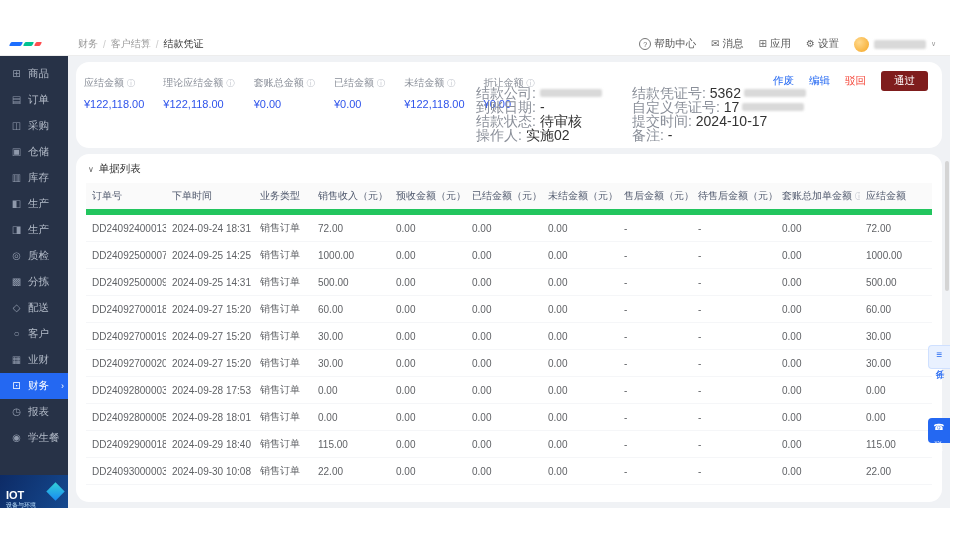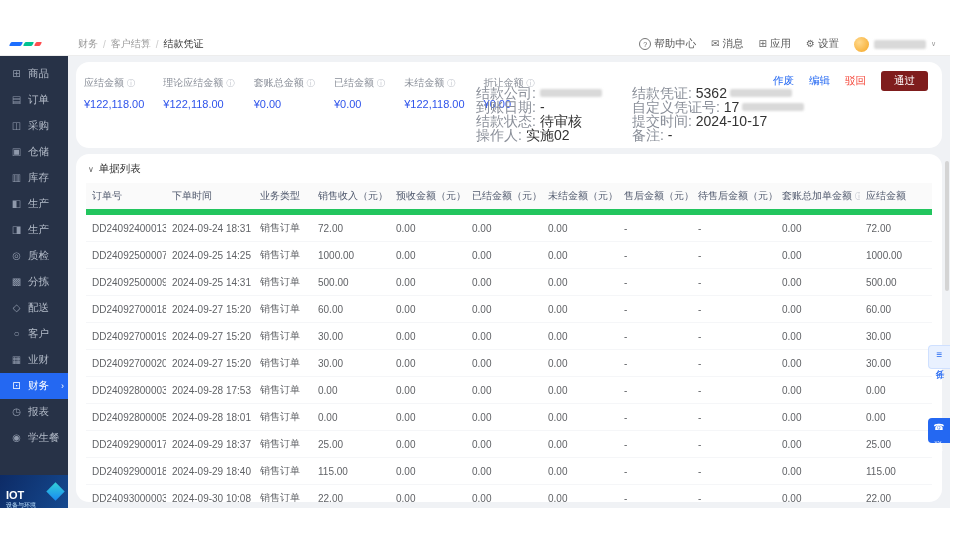--- a/index.html
+++ b/index.html
@@ -237,21 +237,21 @@
               <span class="dlabel">结款状态:</span>
               <span class="dvalue">待审核</span>
             </div>
             <div class="drow">
               <span class="dlabel">操作人:</span>
               <span class="dvalue">实施02</span>
             </div>
           </div>
         <div class="dcol">
             <div class="drow">
-              <span class="dlabel">结款凭证:</span>
+              <span class="dlabel">结款凭证号:</span>
               <span class="dvalue">5362<span class="redact"></span></span>
             </div>
             <div class="drow">
               <span class="dlabel">自定义凭证号:</span>
               <span class="dvalue">17<span class="redact"></span></span>
             </div>
             <div class="drow">
               <span class="dlabel">提交时间:</span>
               <span class="dvalue">2024-10-17</span>
             </div>
@@ -402,33 +402,20 @@
               <td>0.00</td>
               <td>0.00</td>
               <td>0.00</td>
               <td>0.00</td>
               <td>-</td>
               <td>-</td>
               <td>0.00</td>
               <td>0.00</td>
             </tr>
             <tr>
-              <td>DD24092900017</td>
-              <td>2024-09-29 18:37</td>
-              <td>销售订单</td>
-              <td>25.00</td>
-              <td>0.00</td>
-              <td>0.00</td>
-              <td>0.00</td>
-              <td>-</td>
-              <td>-</td>
-              <td>0.00</td>
-              <td>25.00</td>
-            </tr>
-            <tr>
               <td>DD24092900018</td>
               <td>2024-09-29 18:40</td>
               <td>销售订单</td>
               <td>115.00</td>
               <td>0.00</td>
               <td>0.00</td>
               <td>0.00</td>
               <td>-</td>
               <td>-</td>
               <td>0.00</td>

